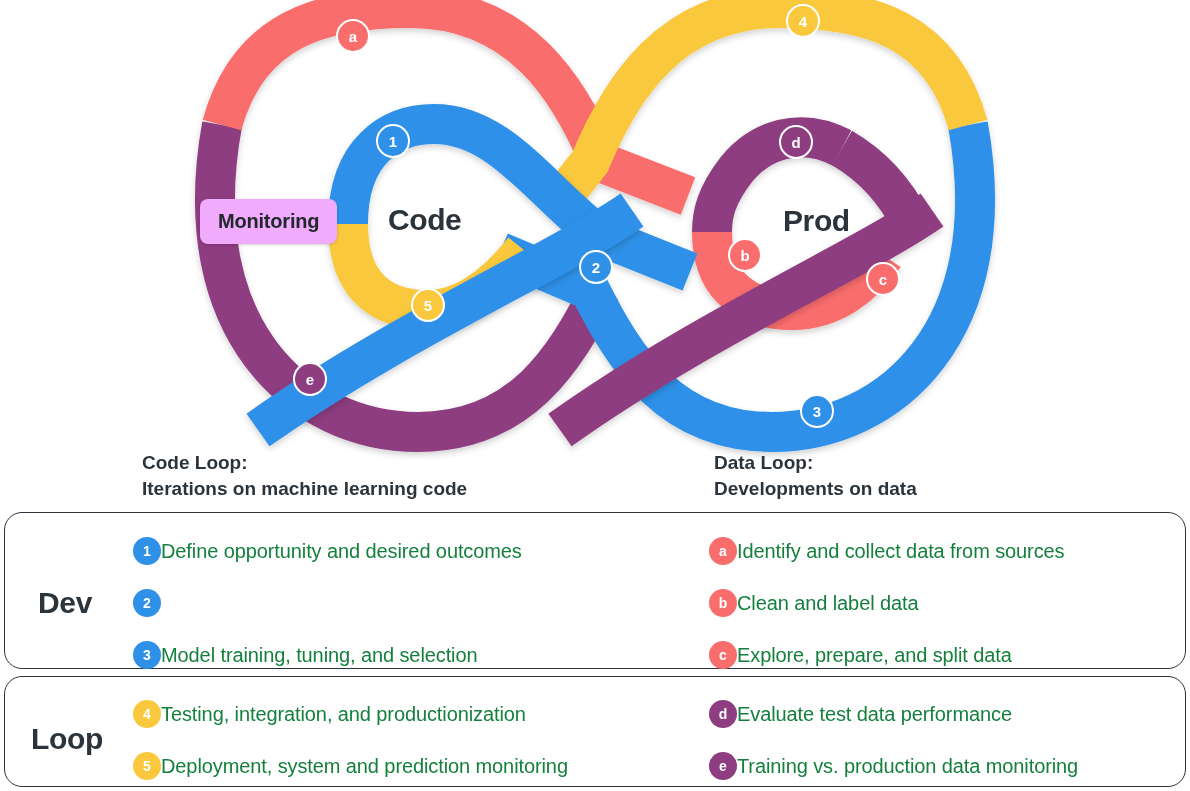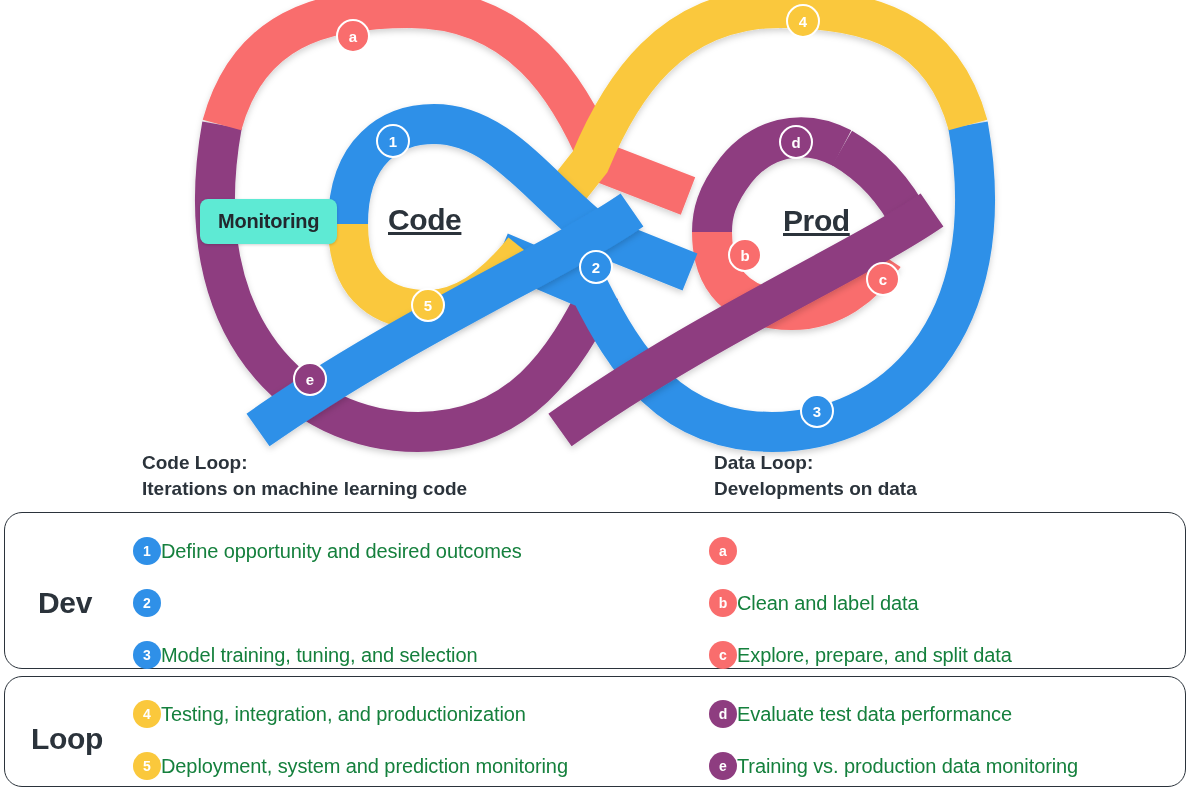--- a/index.html
+++ b/index.html
@@ -12,41 +12,40 @@
     position:relative;
   }
   #stage{position:relative;width:1190px;height:791px;}
 
   
   #loop-area{position:absolute;left:0;top:0;width:1190px;height:448px;}
   #loop-svg{position:absolute;left:0;top:0;}
 
   .pill{
     position:absolute;
-    background:#5eead4;
+    background:#f0abfc;
     border-radius:8px;
     box-shadow:0 1px 3px rgba(0,0,0,.18);
     font-weight:bold;
     font-size:20px;
     color:#22282e;
     padding:11px 18px;
     white-space:nowrap;
     letter-spacing:-0.2px;
   }
   #pill-monitoring{left:200px;top:199px;}
   #pill-modeltraining{left:874px;top:201px;}
 
   .looplabel{
     position:absolute;
     font-size:30px;
     font-weight:bold;
     color:#2b333b;
     letter-spacing:-0.4px;
     white-space:nowrap;
-    text-decoration:underline;
   }
   #label-code{left:388px;top:203px;}
   #label-data{left:783px;top:204px;}
 
   
   .caption{position:absolute;font-size:19px;line-height:26px;color:#2b333b;white-space:nowrap;}
   .caption .t{font-weight:bold;display:block;}
   .caption .s{font-weight:bold;display:block;}
   #cap-code{left:142px;top:450px;}
   #cap-data{left:714px;top:450px;}
@@ -194,20 +193,21 @@
         <span class="badge" style="background: rgb(47, 144, 232);">2</span>
       </div>
       <div class="legrow">
         <span class="badge" style="background: rgb(47, 144, 232);">3</span>
         <span class="txt">Model training, tuning, and selection</span>
       </div>
     </div>
   <div class="legendcol" id="col-dev-right">
       <div class="legrow">
         <span class="badge" style="background: rgb(249, 109, 109);">a</span>
+        <span class="txt">Identify and collect data from sources</span>
       </div>
       <div class="legrow">
         <span class="badge" style="background: rgb(249, 109, 109);">b</span>
         <span class="txt">Clean and label data</span>
       </div>
       <div class="legrow">
         <span class="badge" style="background: rgb(249, 109, 109);">c</span>
         <span class="txt">Explore, prepare, and split data</span>
       </div>
     </div>

